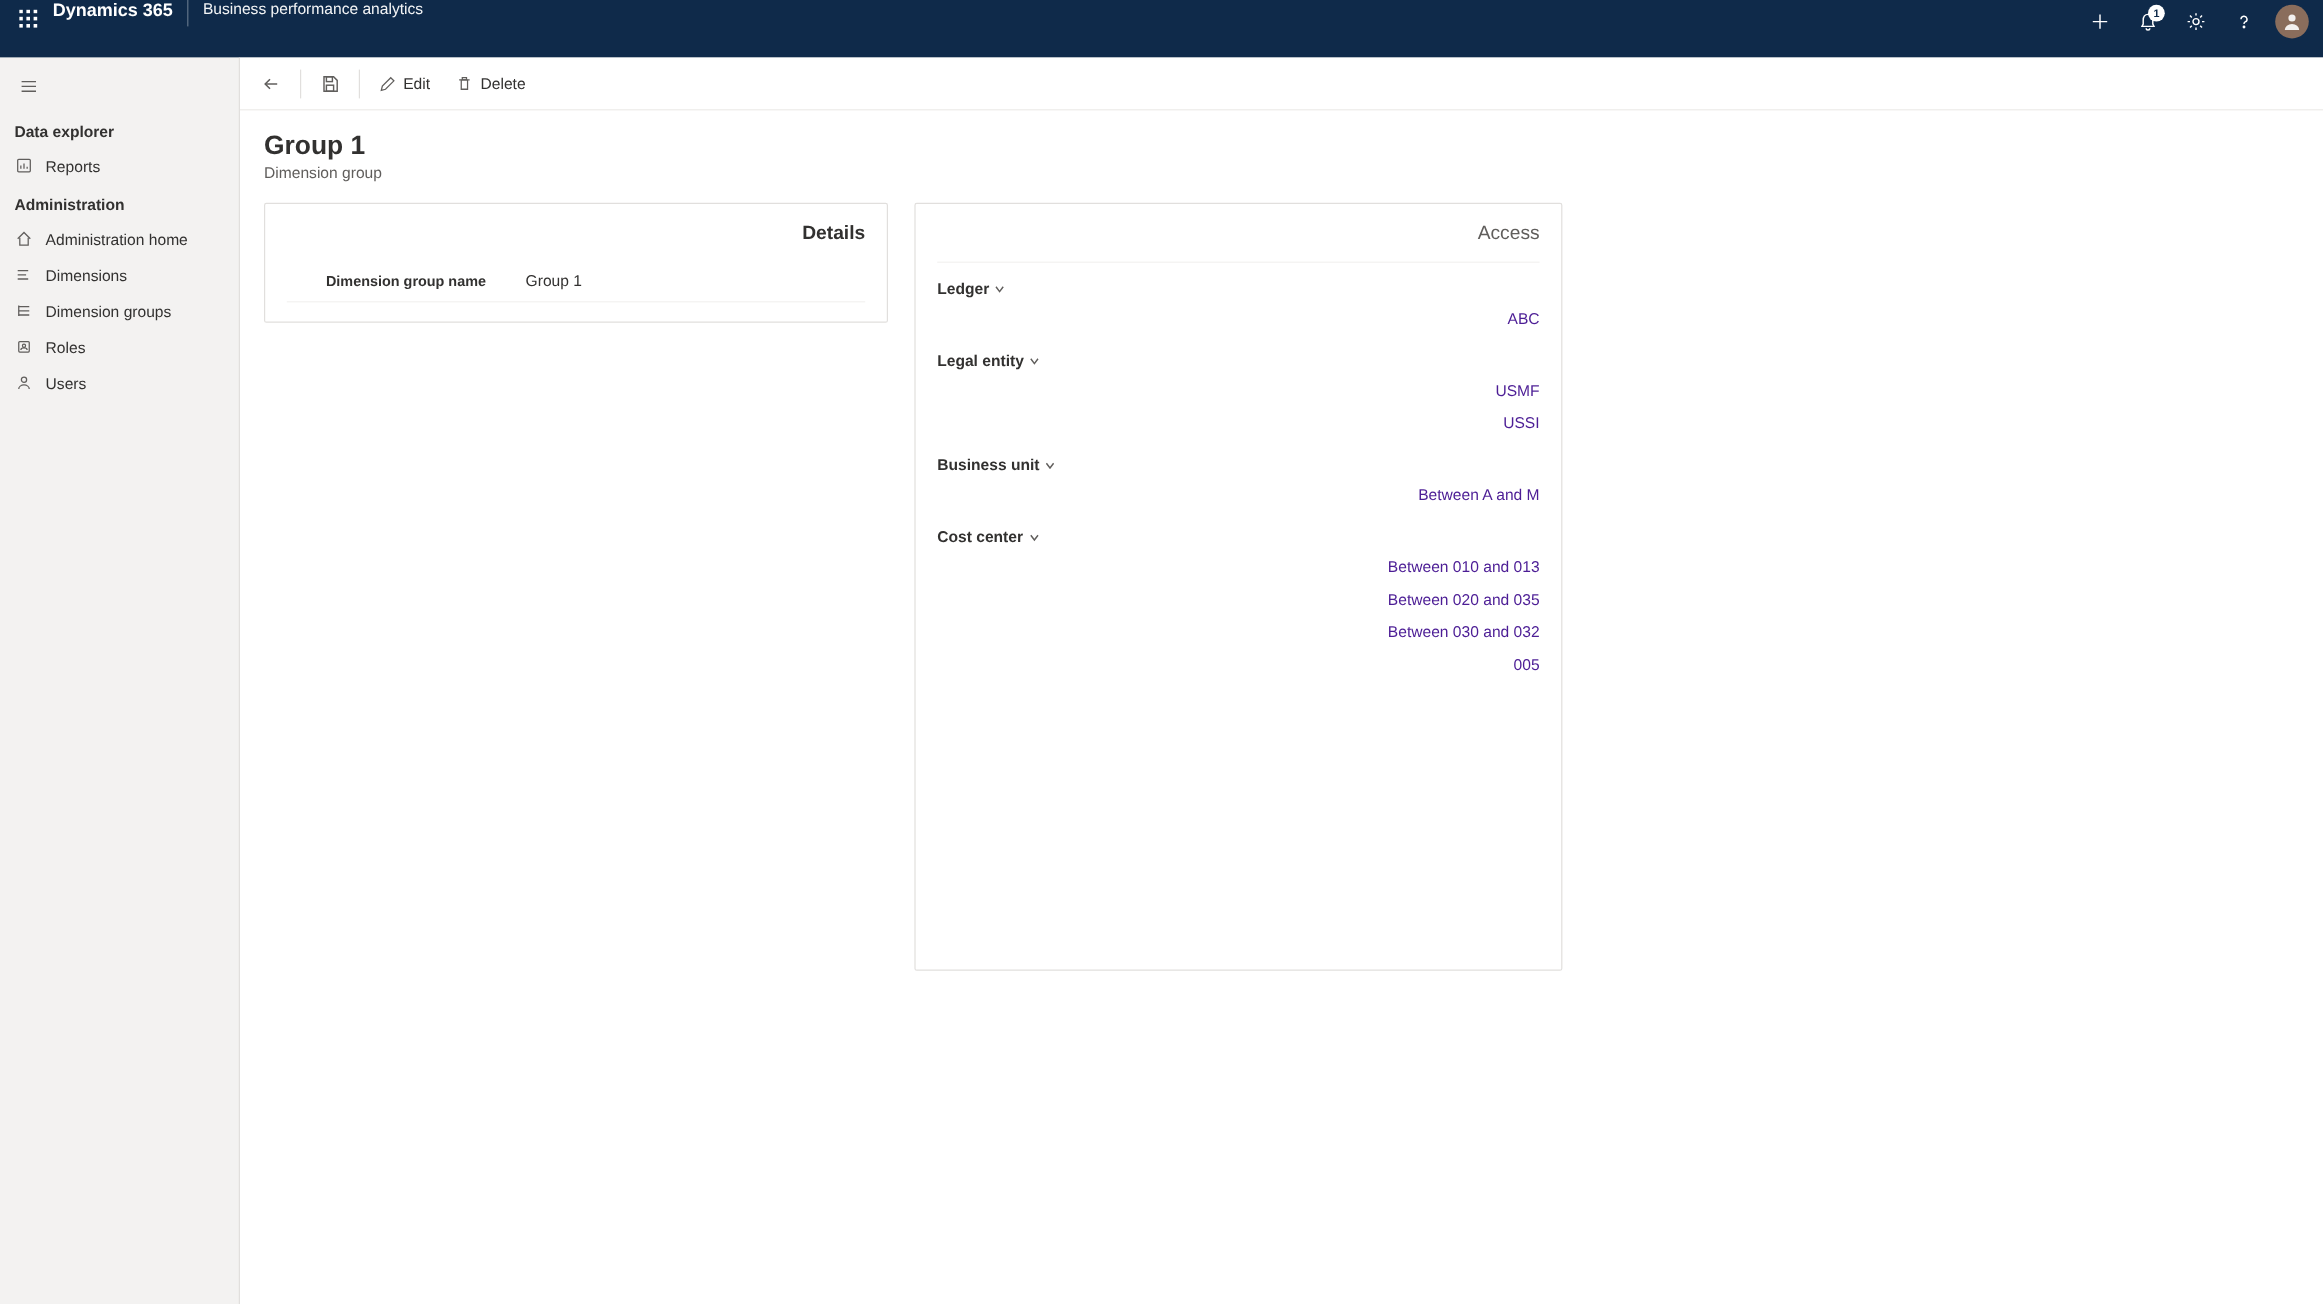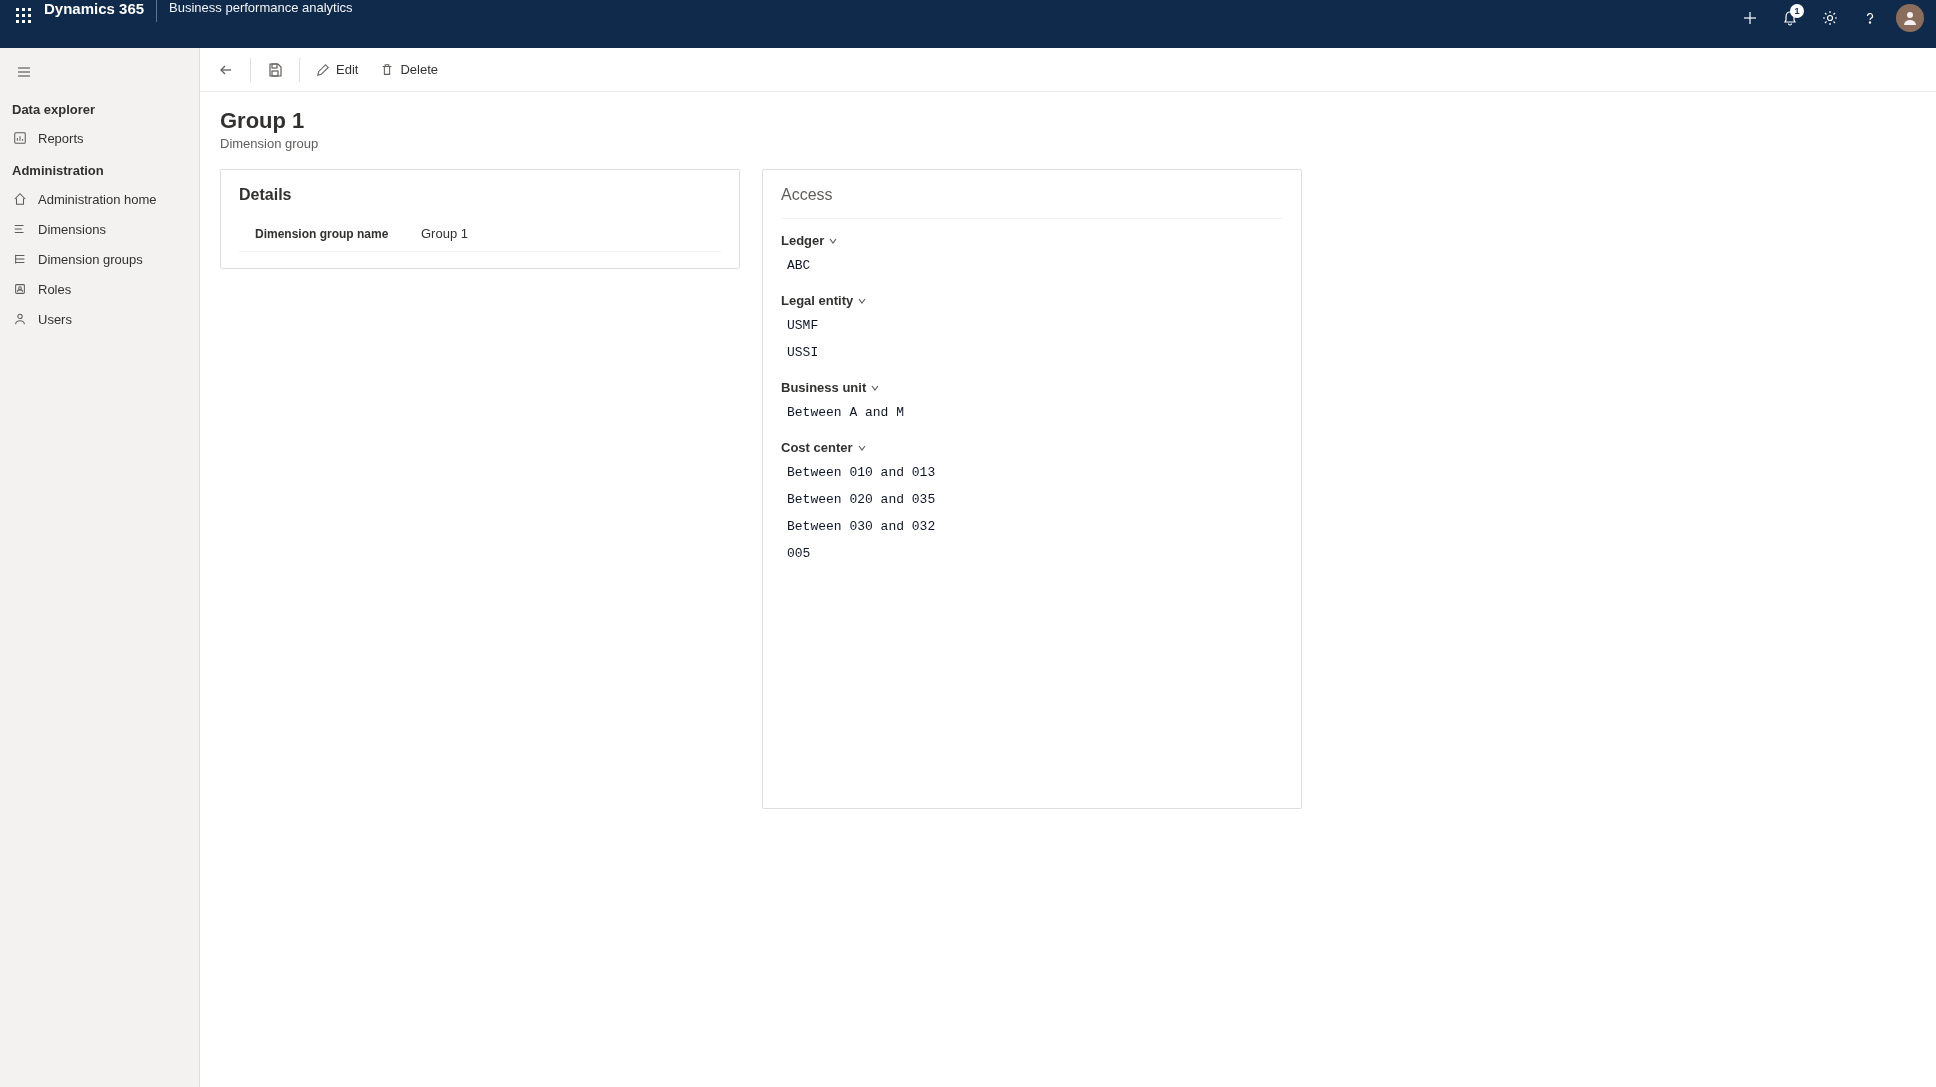--- a/index.html
+++ b/index.html
@@ -40,34 +40,34 @@
 
 
 .content { flex:1; display:flex; flex-direction:column; background:#fff; overflow:auto; }
 .page-body { padding: 16px 20px; }
 .page-title { font-size: 22px; font-weight:600; }
 .page-subtitle { font-size:13px; color:#605e5c; margin-top:2px; }
 
 .tabs { margin-top: 22px; }
 .tab { display:inline-block; font-size:14px; color:#0f6cbd; font-weight:600; padding-bottom:4px; border-bottom:2px solid #0f6cbd; cursor:pointer; }
 
-.cards-row { display:flex; gap:22px; margin-top:18px; align-items:flex-start; }
+.cards-row { display:flex; gap:22px; margin-top:18px; align-items:flex-start;text-align:right; }
 .card { border:1px solid #e1dfdd; border-radius:2px; background:#fff; padding:16px 18px; }
 .card.details { width:520px; }
 .card.access { width:540px; min-height:640px; }
 .card-title { font-size:16px; font-weight:400; margin-bottom:14px; }
 .card.details .card-title { font-weight:600; }
 
-.field-row { display:flex; align-items:center; gap:16px; padding: 8px 0 10px 16px; border-bottom:1px solid #f3f2f1; }
+.field-row { display:flex; align-items:center; gap:33px; padding: 8px 0 10px 16px; border-bottom:1px solid #f3f2f1; }
 .field-label { font-size:12px; font-weight:600; color:#323130; width:150px; }
 .field-value { font-size:13px; color:#323130; }
 
 .access-group { margin-top: 6px; }
 .access-header { display:flex; align-items:center; gap:4px; font-weight:700; font-size:13px; padding:8px 0 4px 0; cursor:pointer; }
-.access-item { font-size:13px; color:#0f172a; padding:6px 0 6px 6px;font-family:Liberation Mono, monospace; }
+.access-item { font-size:13px; color:#4c1d95; padding:6px 0 6px 6px; }
 
 svg { display:block; }
 </style>
 </head>
 <body>
 
 <div class="topbar">
   <div class="waffle">
     <svg width="16" height="16" viewBox="0 0 16 16" fill="#fff">
         <rect x="0" y="0" width="3" height="3"></rect>

